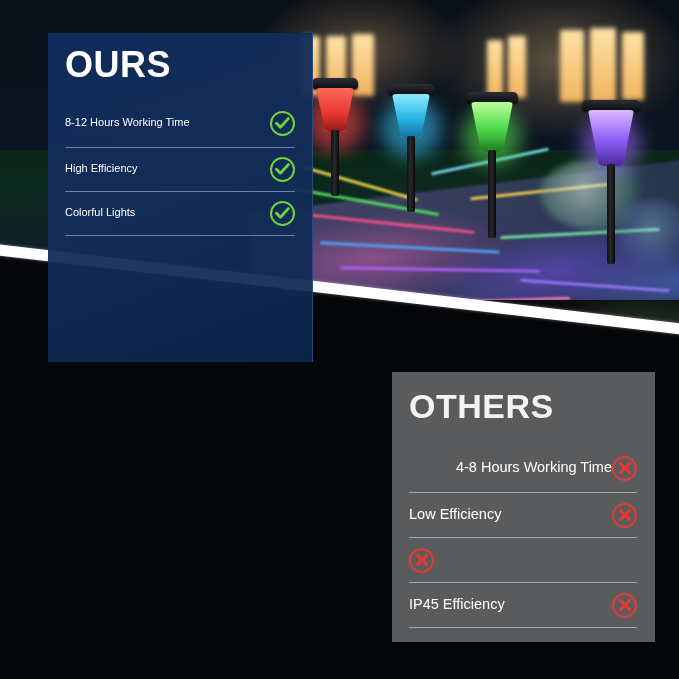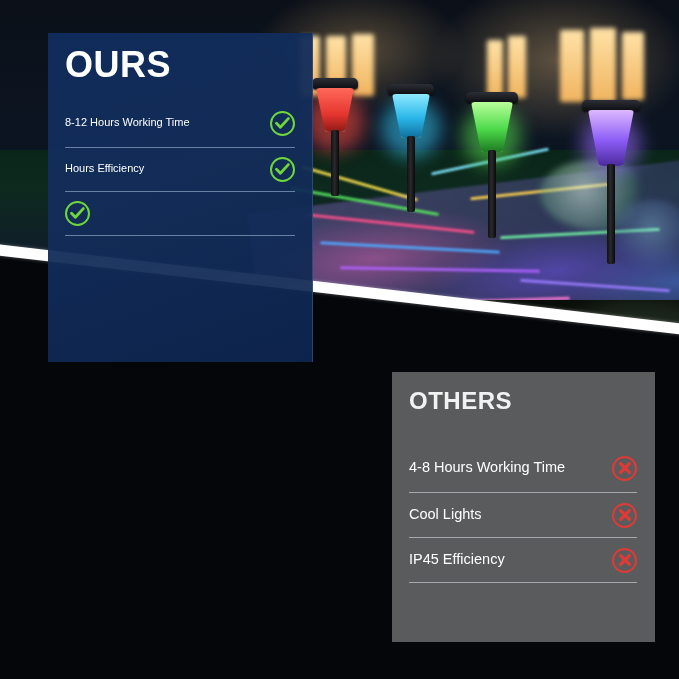--- a/index.html
+++ b/index.html
@@ -102,27 +102,27 @@
     padding:5px 0 6px 0;max-width:170px;}
   .r1{height:48px;} .r2,.r3,.r4{height:43px;}
 
   .chk{width:25px;height:25px;border-radius:50%;border:2px solid #6fd63b;
     display:flex;align-items:center;justify-content:center;flex:0 0 auto;box-sizing:border-box;}
   .chk svg{display:block;}
 
   
   .panel-others{position:absolute;left:392px;top:372px;width:263px;height:270px;z-index:9;
     background:rgba(112,112,112,.80);}
-  .panel-others .ttl{position:absolute;left:17px;top:17px;color:#f2f2f2;font-size:24px;
+  .panel-others .ttl{position:absolute;left:17px;top:17px;color:#f2f2f2;font-size:34px;
     font-weight:bold;letter-spacing:.5px;line-height:1;}
   .others-list{position:absolute;left:17px;top:72px;width:228px;}
   .row-o{position:relative;display:flex;align-items:center;justify-content:space-between;
     border-bottom:1.6px solid rgba(210,212,215,.65);}
   .row-o .lbl{color:#ffffff;font-size:14.5px;line-height:1.22;padding:5px 0 6px 0;max-width:175px;}
-  .o1{height:48px;} .o2,.o3,.o4{height:44px;}
+  .o1{height:48px;justify-content:flex-end;} .o2,.o3,.o4{height:44px;}
   .xmk{width:25px;height:25px;border-radius:50%;border:2px solid #e03a36;
     display:flex;align-items:center;justify-content:center;flex:0 0 auto;box-sizing:border-box;}
   .xmk svg{display:block;}
 </style>
 </head>
 <body>
 
 <div id="stage">
 
   <div class="scene-top">
@@ -231,29 +231,30 @@
       <div class="row r1">
         <div class="lbl">8-12 Hours Working Time</div>
         <div class="chk">
           <svg width="15" height="13" viewBox="0 0 15 13">
               <path d="M1.5 6.2 L5.4 10.2 L13.3 1.6" stroke="#6fd63b" stroke-width="2.8" fill="none" stroke-linecap="round" stroke-linejoin="round"></path>
             </svg>
         </div>
       </div>
 
       <div class="row r2">
-        <div class="lbl">Hours Efficiency</div>
+        <div class="lbl">High Efficiency</div>
         <div class="chk">
           <svg width="15" height="13" viewBox="0 0 15 13">
               <path d="M1.5 6.2 L5.4 10.2 L13.3 1.6" stroke="#6fd63b" stroke-width="2.8" fill="none" stroke-linecap="round" stroke-linejoin="round"></path>
             </svg>
         </div>
       </div>
 
       <div class="row r3">
+        <div class="lbl">Colorful Lights</div>
         <div class="chk">
           <svg width="15" height="13" viewBox="0 0 15 13">
               <path d="M1.5 6.2 L5.4 10.2 L13.3 1.6" stroke="#6fd63b" stroke-width="2.8" fill="none" stroke-linecap="round" stroke-linejoin="round"></path>
             </svg>
         </div>
       </div>
 
 
     </div>
   </div>
@@ -264,23 +265,30 @@
 
       <div class="row-o o1">
         <div class="lbl">4-8 Hours Working Time</div>
         <div class="xmk">
           <svg width="14" height="14" viewBox="0 0 14 14">
               <path d="M2.6 2.6 L11.4 11.4 M11.4 2.6 L2.6 11.4" stroke="#e03a36" stroke-width="3.4" stroke-linecap="round"></path>
             </svg>
         </div>
       </div>
 
+      <div class="row-o o2">
+        <div class="lbl">Low Efficiency</div>
+        <div class="xmk">
+          <svg width="14" height="14" viewBox="0 0 14 14">
+              <path d="M2.6 2.6 L11.4 11.4 M11.4 2.6 L2.6 11.4" stroke="#e03a36" stroke-width="3.4" stroke-linecap="round"></path>
+            </svg>
+        </div>
+      </div>
 
       <div class="row-o o3">
-        <div class="lbl">Cool Lights</div>
         <div class="xmk">
           <svg width="14" height="14" viewBox="0 0 14 14">
               <path d="M2.6 2.6 L11.4 11.4 M11.4 2.6 L2.6 11.4" stroke="#e03a36" stroke-width="3.4" stroke-linecap="round"></path>
             </svg>
         </div>
       </div>
 
       <div class="row-o o4">
         <div class="lbl">IP45 Efficiency</div>
         <div class="xmk">

